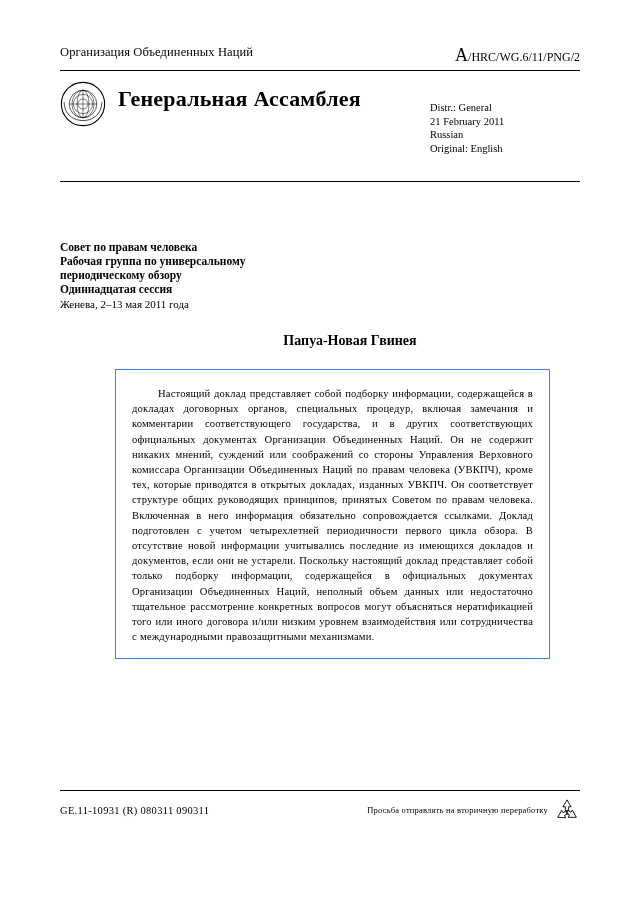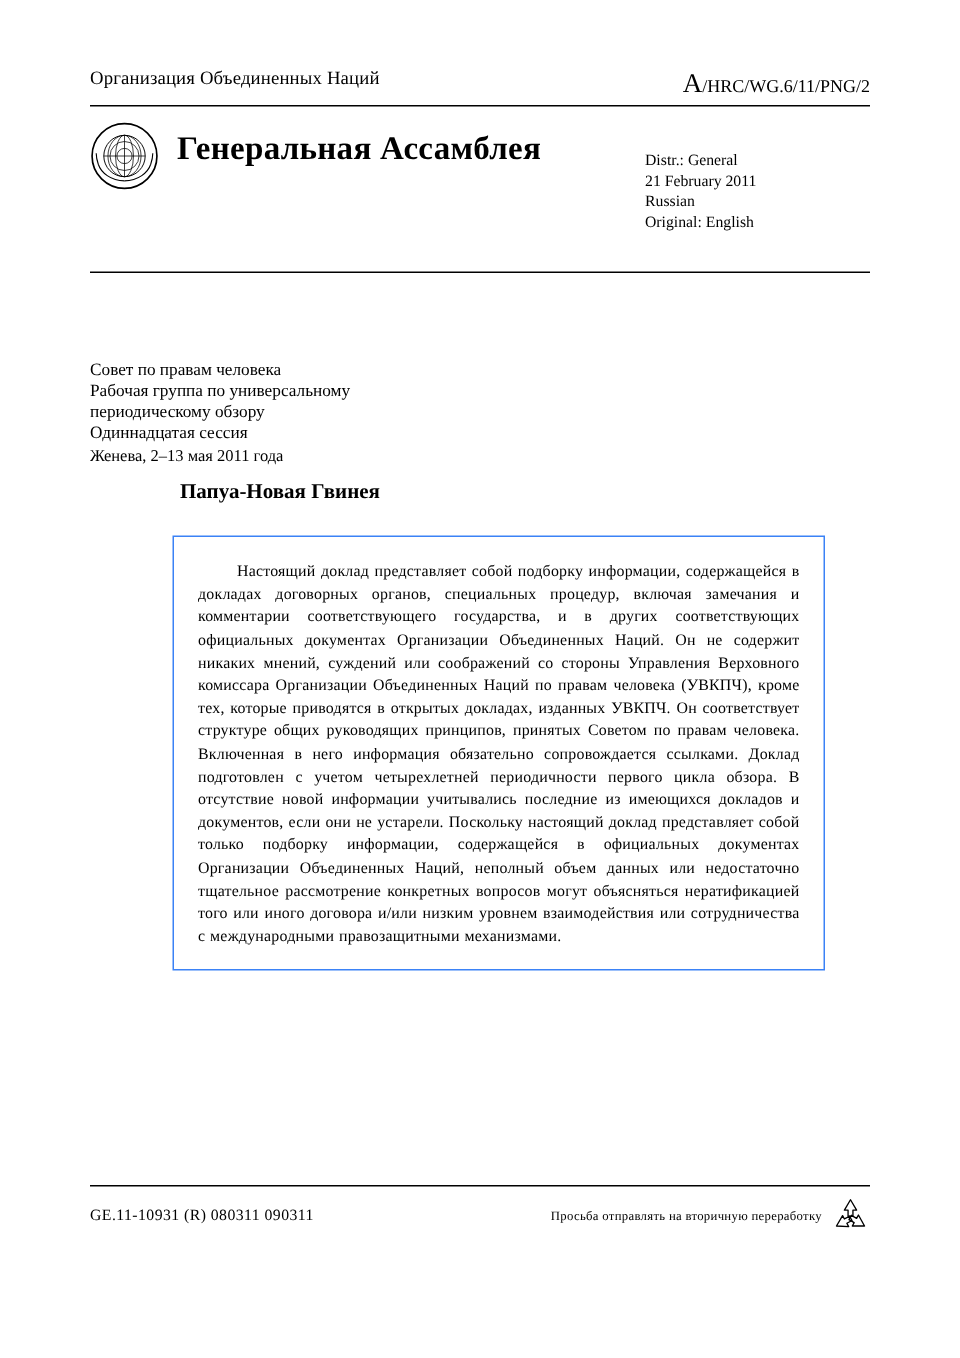--- a/index.html
+++ b/index.html
@@ -87,40 +87,41 @@
     width: 520px;
   }
 
   
   .council {
     margin-top: 58px;
     font-size: 11.5px;
     line-height: 14px;
   }
   .council .b {
-    font-weight: normal;
+    font-weight: bold;
   }
   .session-place {
     font-size: 11px;
     margin-top: 1px;
   }
 
   .doc-title {
     margin-top: 30px;
     margin-left: 60px;
     width: 430px;
     font-weight: bold;
     font-size: 13.5px;
     line-height: 19px;
   }
   .country {
-    margin-top: 10px;
+    margin-top: 22px;
     margin-left: 60px;
     font-weight: bold;
     font-size: 14px;
+    text-align: center;
   }
 
   .abstract {
     margin-top: 20px;
     margin-left: 55px;
     width: 435px;
     border: 1px solid #3b82f6;
     box-sizing: border-box;
     padding: 16px 16px 14px 16px;
   }

